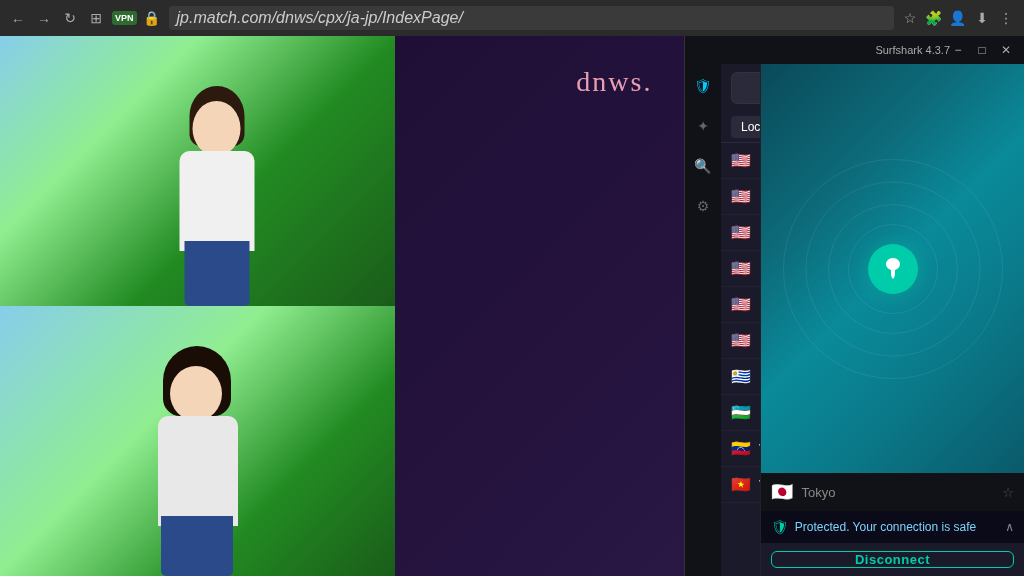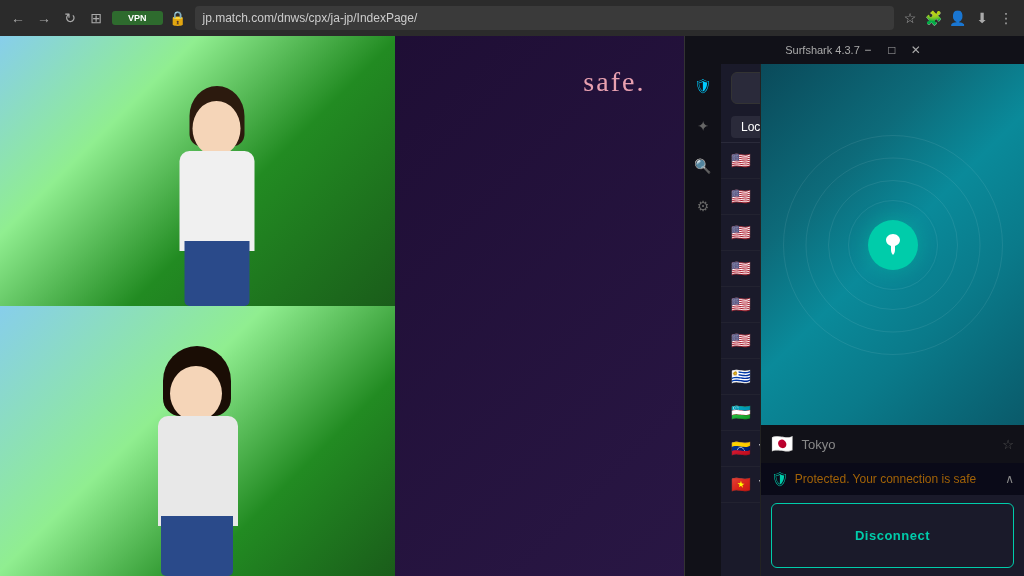--- a/index.html
+++ b/index.html
@@ -21,34 +21,34 @@
       color: #aaa; cursor: pointer;
       font-size: 14px;
       display: flex; align-items: center; justify-content: center;
     }
     .browser-nav-btn:disabled { color: #555; }
     .vpn-badge {
       background: #2e6b2e;
       color: #fff;
       font-size: 9px;
       font-weight: bold;
-      padding: 2px 16px;
+      padding: 2px 3px;
       border-radius: 3px;
     }
     .address-bar {
       flex: 1;
       background: #3a3a3a;
       border-radius: 4px;
       height: 24px;
       display: flex;
       align-items: center;
       padding: 0 8px;
       gap: 6px;
     }
-    .address-bar .url-text { color: #ccc; font-size: 12px; }
+    .address-bar .url-text { color: #ccc; font-size: 16px; font-style: italic; }
     .browser-actions {
       display: flex;
       align-items: center;
       gap: 4px;
     }
     .browser-action-icon {
       width: 20px; height: 20px;
       color: #aaa;
       font-size: 14px;
       display: flex; align-items: center; justify-content: center;
@@ -118,21 +118,21 @@
       position: relative;
     }
 
     
     .vpn-titlebar {
       background: #111118;
       height: 28px;
       display: flex;
       align-items: center;
       padding: 0 10px;
-      justify-content: center;
+      justify-content: flex-end;
     }
     .vpn-title-text { color: #aaa; font-size: 11px; }
     .vpn-window-controls { display: flex; gap: 8px; }
     .wc-btn {
       color: #aaa; font-size: 12px; cursor: pointer;
       background: none; border: none;
       width: 16px; height: 16px;
       display: flex; align-items: center; justify-content: center;
     }
 
@@ -323,32 +323,32 @@
     .vpn-status-bar {
       background: #0a0a18;
       padding: 8px 10px;
       display: flex;
       align-items: center;
       gap: 6px;
       justify-content: space-between;
     }
     .vpn-status-left { display: flex; align-items: center; gap: 6px; }
     .shield-icon-small { color: #00ccaa; font-size: 14px; }
-    .status-text { color: #a16207; font-size: 12px; }
+    .status-text { color: #7dd3fc; font-size: 12px; }
     .chevron-up { color: #888; font-size: 12px; cursor: pointer; }
 
     
     .vpn-disconnect-btn {
       background: transparent;
       border: 1.5px solid #00ccaa;
       border-radius: 6px;
       color: #00ccaa;
       font-size: 13px;
       font-weight: 600;
-      padding: 24px;
+      padding: 0;
       margin: 8px 10px;
       cursor: pointer;
       text-align: center;
       letter-spacing: 0.5px;
     }
 
     
     .vpn-list::-webkit-scrollbar { width: 4px; }
     .vpn-list::-webkit-scrollbar-track { background: transparent; }
     .vpn-list::-webkit-scrollbar-thumb { background: #333; border-radius: 2px; }
@@ -402,21 +402,21 @@
           <div style="position:absolute;top:20px;left:17px;width:52px;height:55px;background:#f5d5b8;border-radius:50%;"></div>
 
           <div style="position:absolute;top:70px;left:5px;width:80px;height:110px;background:#e8e8e8;border-radius:10px 10px 0 0;"></div>
 
           <div style="position:absolute;top:170px;left:8px;width:72px;height:60px;background:#2a4a8a;border-radius:0 0 5px 5px;"></div>
         </div>
       </div>
     </div>
 
     <div class="match-logo" style="left:60%;transform:translateX(-50%);">
-      <span>safe.</span>
+      <span>dnws.</span>
     </div>
   </div>
 
   <div class="vpn-panel" style="position:absolute;right:0;top:0;width:340px;height:100%;">
 
     <div class="vpn-titlebar">
       <span class="vpn-title-text">Surfshark 4.3.7</span>
       <div class="vpn-window-controls">
         <button class="wc-btn">−</button>
         <button class="wc-btn">□</button>

